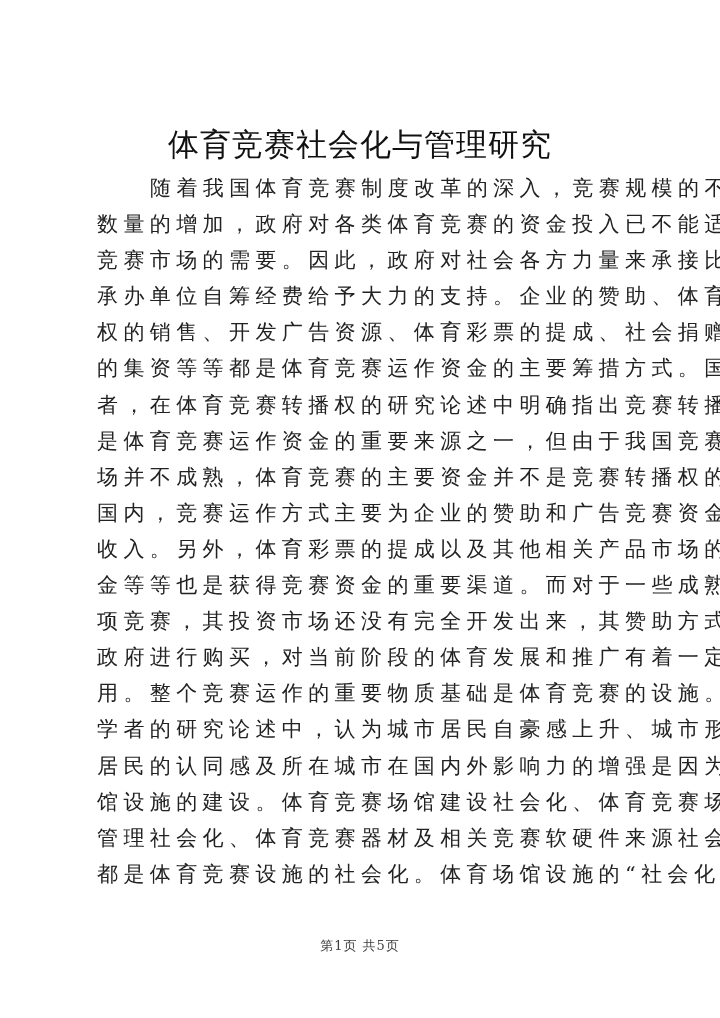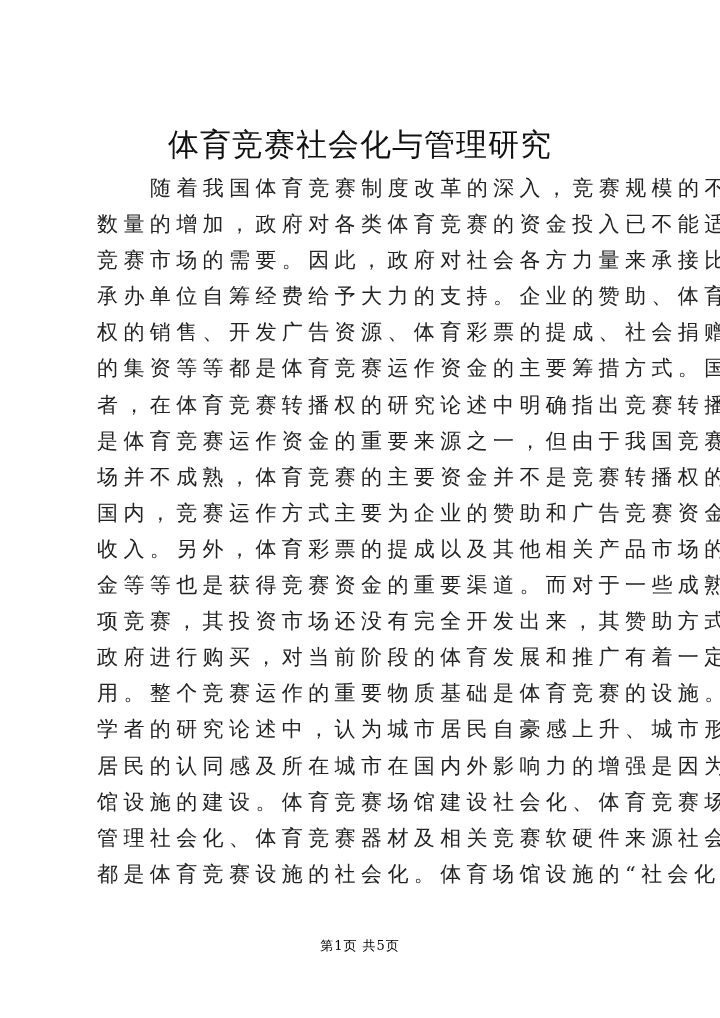--- a/index.html
+++ b/index.html
@@ -7,21 +7,21 @@
          font-family: "DejaVu Serif", "Liberation Serif", serif; color: #1a1a1a; }
   .page { position: absolute; left: 0; top: 0; width: 720px; height: 1018px; background: #fff; }
   .title { position: absolute; top: 124px; left: 0; width: 720px; text-align: center;
            font-family: "DejaVu Sans", "Liberation Sans", sans-serif;
            font-size: 31px; letter-spacing: 1px; color: #111; line-height: 40px; }
   .body-text { position: absolute; left: 97px; top: 170px; width: 532px; }
   .line { display: block; height: 36.1px; line-height: 36.1px; font-size: 21px;
           letter-spacing: 5.4px; white-space: nowrap; color: #222; }
   .line.indent { padding-left: 53px; }
   .footer { position: absolute; top: 937px; left: 0; width: 720px; text-align: center;
-            font-size: 13px; color: #000000; letter-spacing: 1px; }
+            font-size: 13px; color: #404040; letter-spacing: 1px; }
 </style>
 </head>
 <body>
 
 <div class="page">
   <div class="title">体育竞赛社会化与管理研究</div>
 
   <div class="body-text">
     <span class="line indent">随着我国体育竞赛制度改革的深入，竞赛规模的不断扩大和</span>
     <span class="line">数量的增加，政府对各类体育竞赛的资金投入已不能适应于体育</span>

